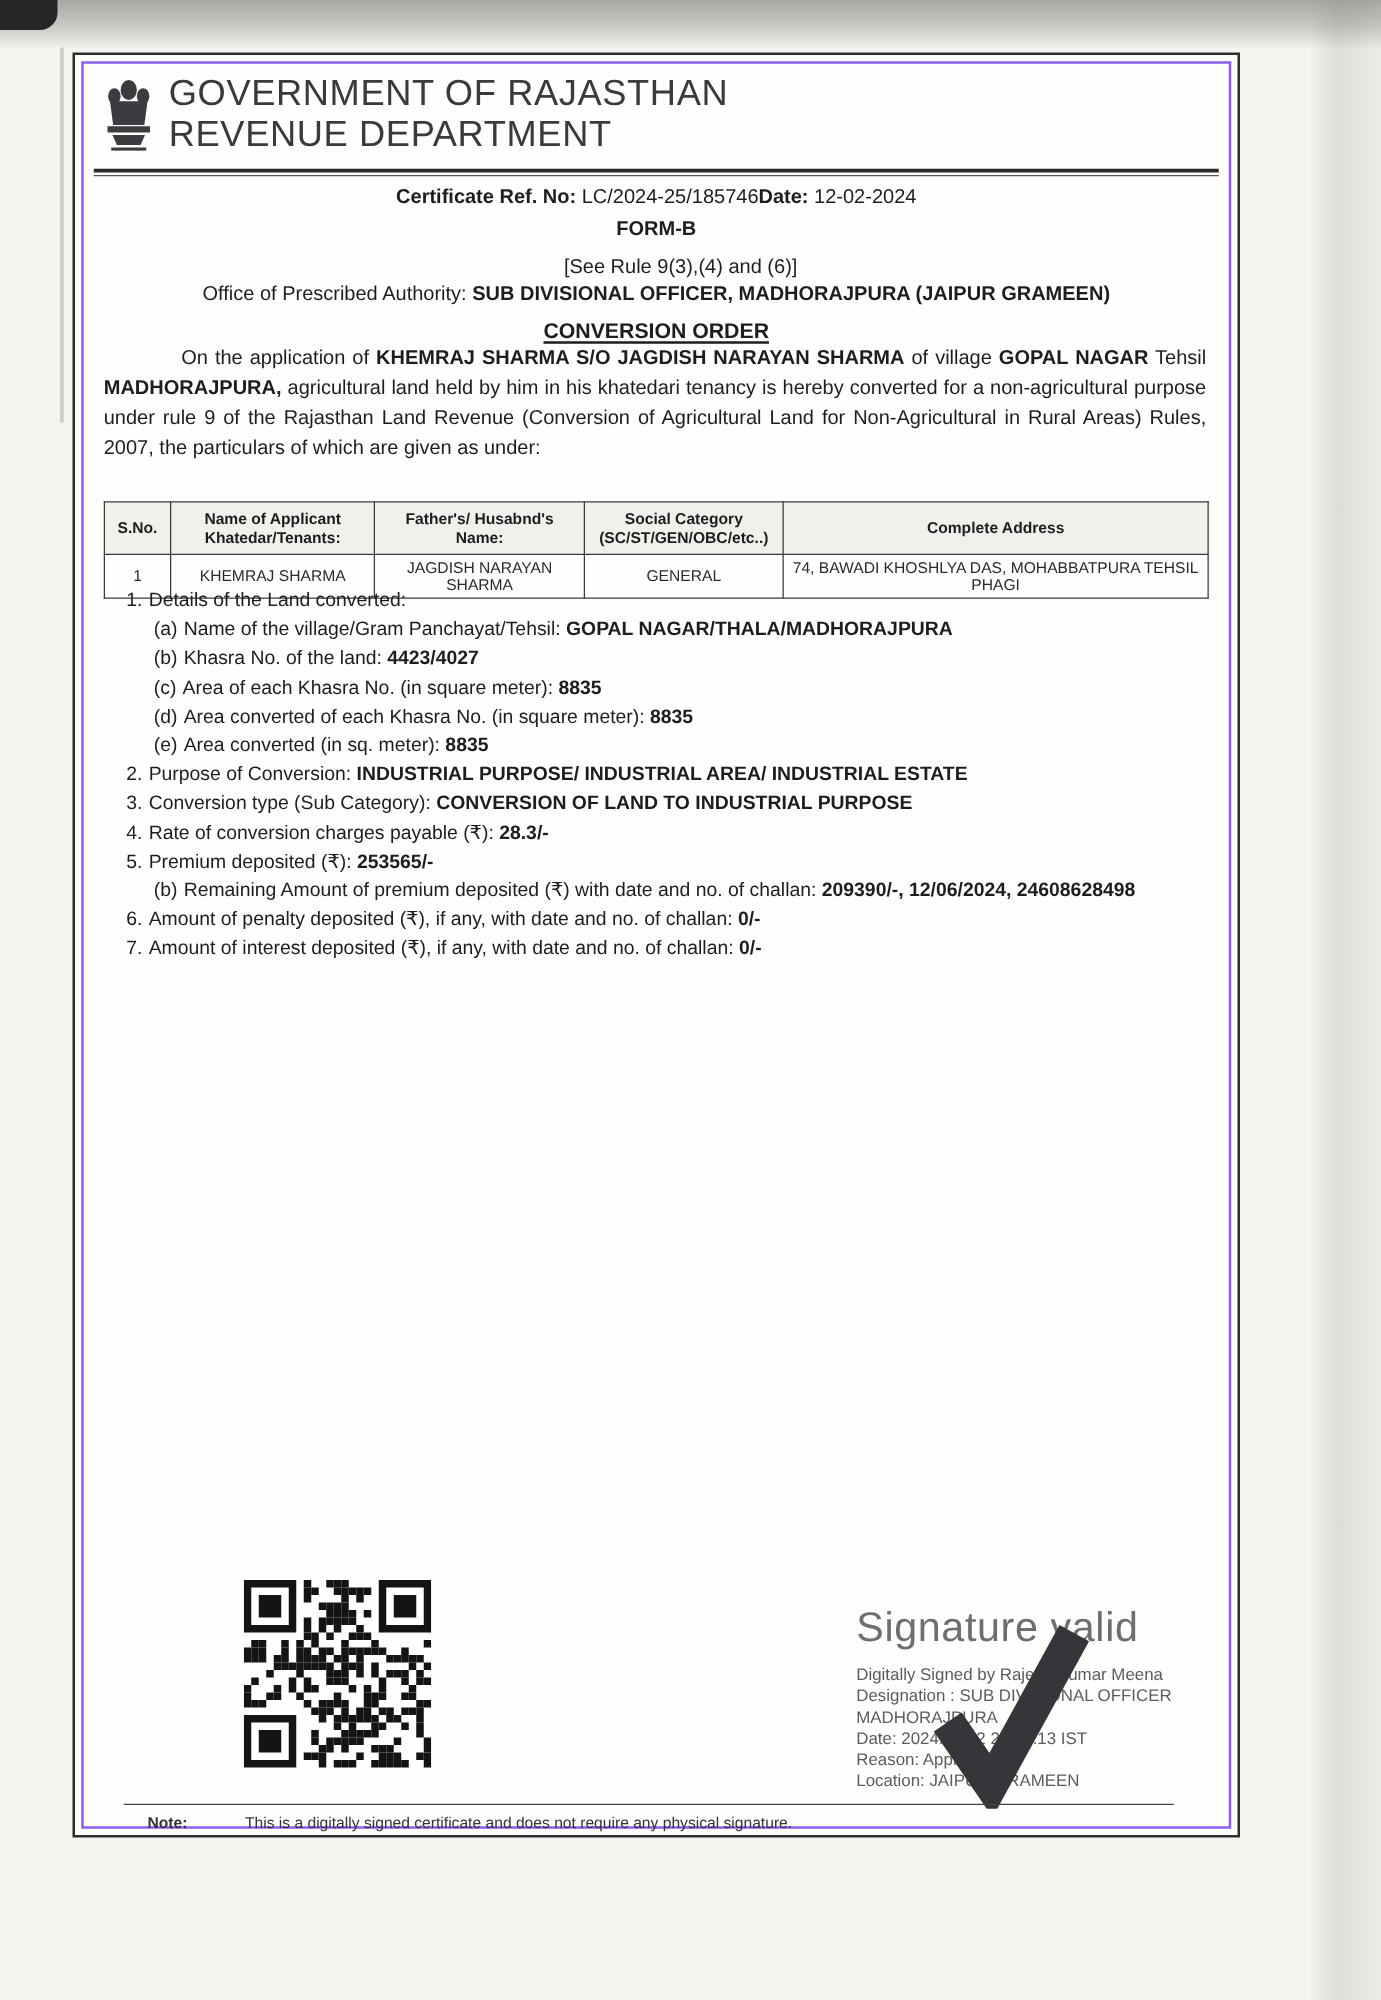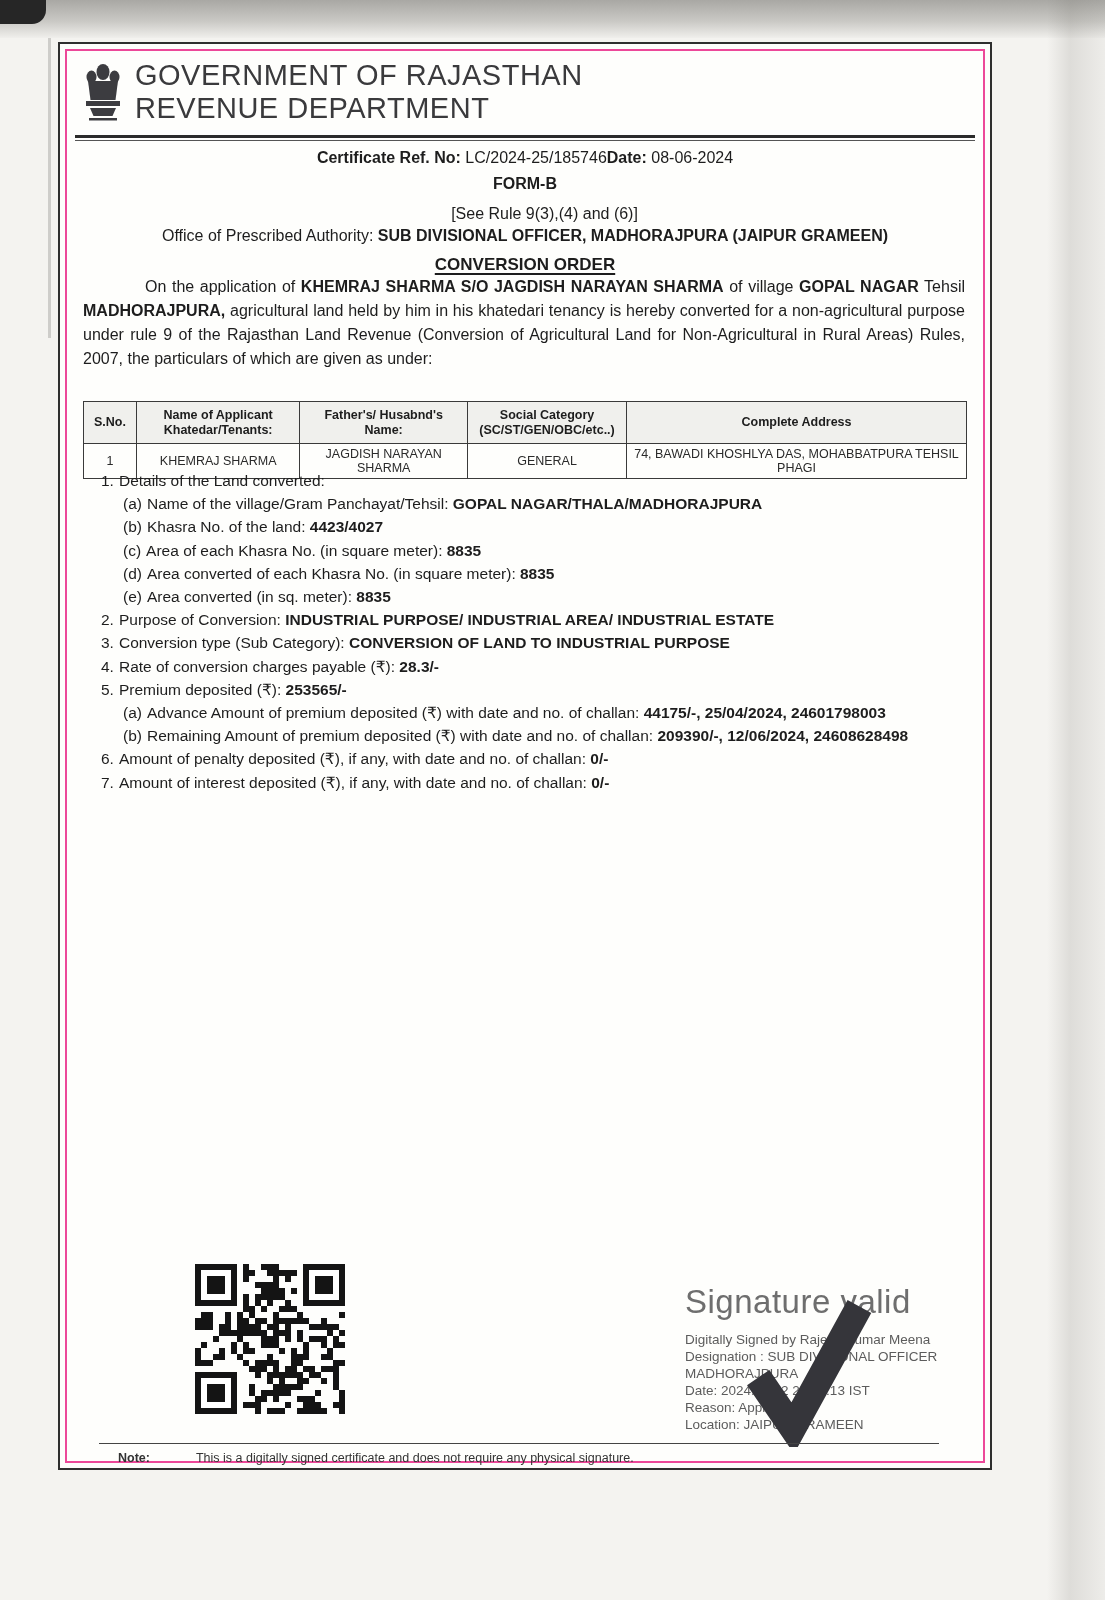--- a/index.html
+++ b/index.html
@@ -21,21 +21,21 @@
 
   
   .frame {
     position:absolute; left:58px; top:42px; width:934px; height:1428px;
     background:#fdfdfb;
     border:2px solid #2e2e2e;
     padding:5px;
   }
   .frame-inner {
     position:relative; width:100%; height:100%;
-    border:2px solid #ec4899;
+    border:2px solid #8b5cf6;
     background:#fefefc;
   }
 
   
   .doc-header { position:absolute; left:14px; top:8px; display:flex; align-items:center; gap:10px; }
   .emblem { width:44px; height:60px; flex:0 0 auto; }
   .dept-lines { display:flex; flex-direction:column; }
   .dept-line { font-size:29px; letter-spacing:.5px; color:#3a3a3c; line-height:33px; }
   .header-rule { position:absolute; left:8px; top:84px; width:calc(100% - 16px);
     border-top:3px solid #2b2b2b; border-bottom:1px solid #555; height:6px; }
@@ -115,21 +115,21 @@
       </span>
       <span class="dept-lines">
         <span class="dept-line">GOVERNMENT OF RAJASTHAN</span>
         <span class="dept-line">REVENUE DEPARTMENT</span>
       </span>
     </div>
     <div class="header-rule"></div>
 
     <div class="ref-row">
       <span><b class="lbl">Certificate Ref. No:</b><span> LC/2024-25/185746</span></span>
-      <span><b class="lbl">Date:</b><span> 08-06-2024</span></span>
+      <span><b class="lbl">Date:</b><span> 12-02-2024</span></span>
     </div>
 
     <div class="center-line form-title">FORM-B</div>
     <div class="center-line rule-line">[See Rule 9(3),(4) and (6)]</div>
     <div class="center-line office-line">
       <span>Office of Prescribed Authority: </span><b>SUB DIVISIONAL OFFICER, MADHORAJPURA (JAIPUR GRAMEEN)</b>
     </div>
     <div class="center-line order-title"><span>CONVERSION ORDER</span></div>
 
     <p class="intro"><span>On the application of </span><b>KHEMRAJ SHARMA S/O JAGDISH NARAYAN SHARMA</b><span> of village </span><b>GOPAL NAGAR</b><span> Tehsil </span><b>MADHORAJPURA,</b><span> agricultural land held by him in his khatedari tenancy is hereby converted for a non-agricultural purpose under rule 9 of the Rajasthan Land Revenue (Conversion of Agricultural Land for Non-Agricultural in Rural Areas) Rules, 2007, the particulars of which are given as under:</span></p>
@@ -166,21 +166,20 @@
       <div class="line"><span class="marker">1.</span><span><span>Details of the Land converted:</span></span></div>
       <div class="line sub"><span class="marker">(a)</span><span><span>Name of the village/Gram Panchayat/Tehsil: </span><b>GOPAL NAGAR/THALA/MADHORAJPURA</b></span></div>
       <div class="line sub"><span class="marker">(b)</span><span><span>Khasra No. of the land: </span><b>4423/4027</b></span></div>
       <div class="line sub"><span class="marker">(c)</span><span><span>Area of each Khasra No. (in square meter): </span><b>8835</b></span></div>
       <div class="line sub"><span class="marker">(d)</span><span><span>Area converted of each Khasra No. (in square meter): </span><b>8835</b></span></div>
       <div class="line sub"><span class="marker">(e)</span><span><span>Area converted (in sq. meter): </span><b>8835</b></span></div>
       <div class="line"><span class="marker">2.</span><span><span>Purpose of Conversion: </span><b>INDUSTRIAL PURPOSE/ INDUSTRIAL AREA/ INDUSTRIAL ESTATE</b></span></div>
       <div class="line"><span class="marker">3.</span><span><span>Conversion type (Sub Category): </span><b>CONVERSION OF LAND TO INDUSTRIAL PURPOSE</b></span></div>
       <div class="line"><span class="marker">4.</span><span><span>Rate of conversion charges payable (₹): </span><b>28.3/-</b></span></div>
       <div class="line"><span class="marker">5.</span><span><span>Premium deposited (₹): </span><b>253565/-</b></span></div>
-      <div class="line sub"><span class="marker">(a)</span><span><span>Advance Amount of premium deposited (₹) with date and no. of challan: </span><b>44175/-, 25/04/2024, 24601798003</b></span></div>
       <div class="line sub"><span class="marker">(b)</span><span><span>Remaining Amount of premium deposited (₹) with date and no. of challan: </span><b>209390/-, 12/06/2024, 24608628498</b></span></div>
       <div class="line"><span class="marker">6.</span><span><span>Amount of penalty deposited (₹), if any, with date and no. of challan: </span><b>0/-</b></span></div>
       <div class="line"><span class="marker">7.</span><span><span>Amount of interest deposited (₹), if any, with date and no. of challan: </span><b>0/-</b></span></div>
     </div>
 
     <div class="qr">
       <svg viewBox="0 0 150 150" xmlns="http://www.w3.org/2000/svg">
           <rect x="48" y="0" width="6" height="6" fill="#141414"></rect>
           <rect x="66" y="0" width="6" height="6" fill="#141414"></rect>
           <rect x="72" y="0" width="6" height="6" fill="#141414"></rect>

